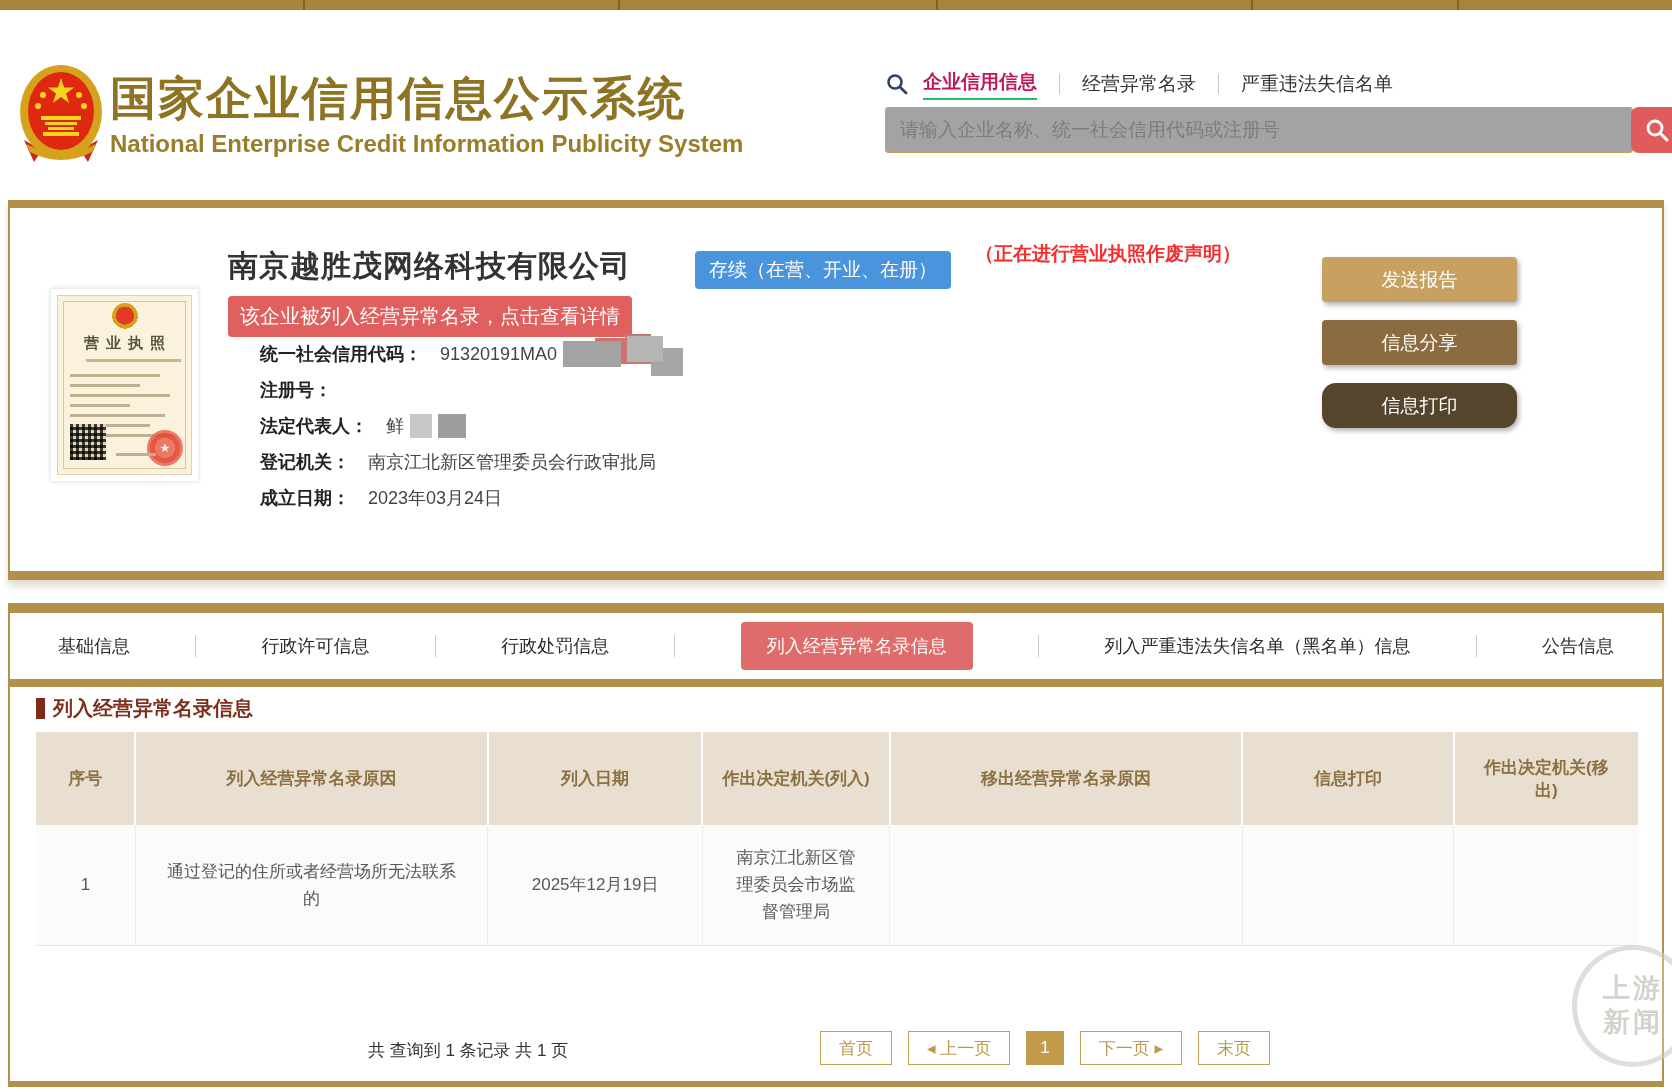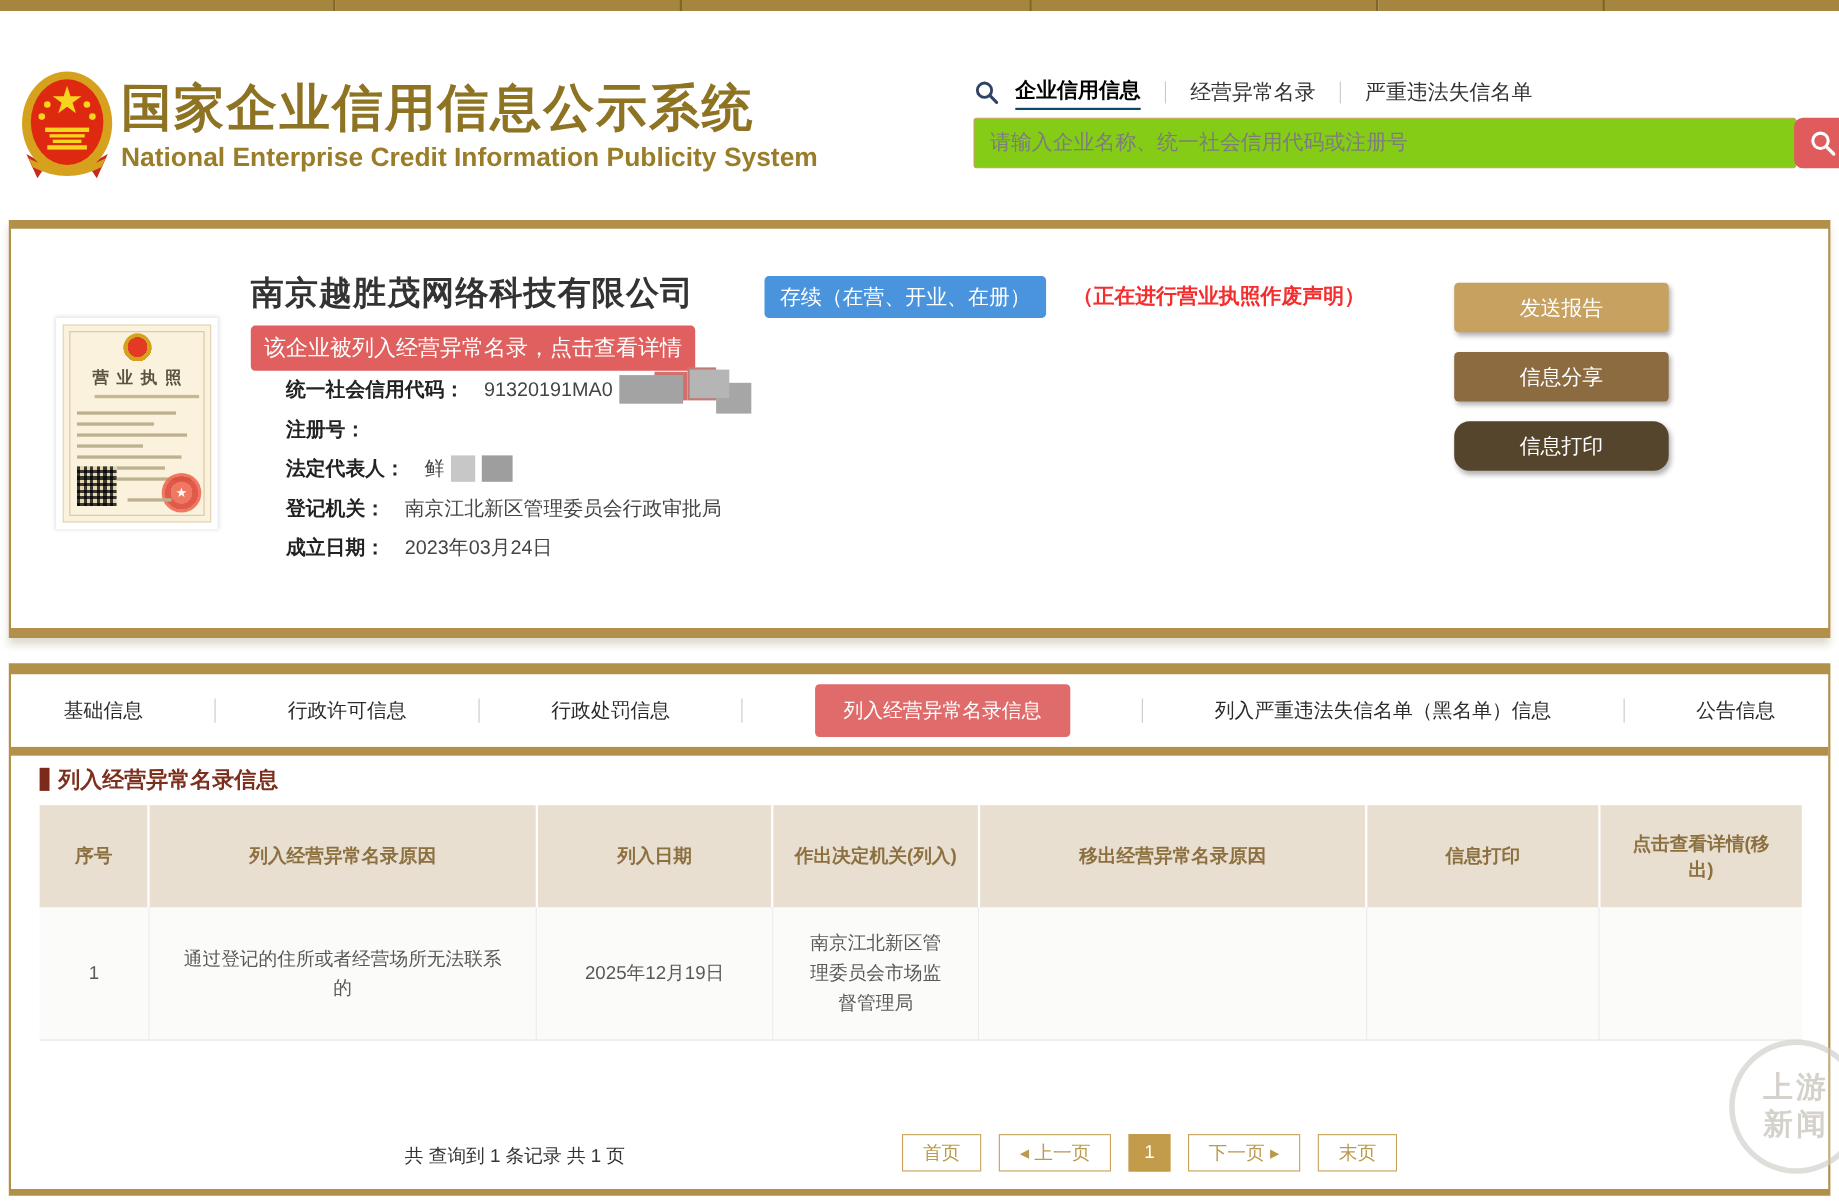--- a/index.html
+++ b/index.html
@@ -14,25 +14,25 @@
 
   
   .header { position:absolute; left:0; top:10px; width:1672px; height:190px; background:#fff; }
   .emblem { position:absolute; left:18px; top:52px; }
   .site-title { position:absolute; left:110px; top:58px; font-size:46px; font-weight:700; color:#8e7323; letter-spacing:2px; }
   .site-subtitle { position:absolute; left:110px; top:120px; font-size:24px; font-weight:600; color:#9a7d28; }
 
   .search-tabs { position:absolute; left:885px; top:58px; height:32px; display:flex; align-items:center; }
   .search-tabs .mag { margin-right:14px; display:flex; }
   .stab { font-size:19px; color:#333; cursor:pointer; }
-  .stab.active { color:#000000; font-weight:700; border-bottom:2px solid #0c4a6e; padding-bottom:3px; }
+  .stab.active { color:#be185d; font-weight:700; border-bottom:2px solid #22c55e; padding-bottom:3px; }
   .stab-div { width:1px; height:20px; background:#c9c9c9; margin:0 22px; }
 
   .search-box { position:absolute; left:885px; top:97px; width:787px; height:46px; }
-  .search-input { position:absolute; left:0; top:0; width:748px; height:46px; border:1px solid #c8a159; border-radius:3px; font-size:19px; color:#333; padding:0 14px; outline:none; background:#84cc16; font-family:inherit; }
+  .search-input { position:absolute; left:0; top:0; width:748px; height:46px; border:1px solid #c8a159; border-radius:3px; font-size:19px; color:#333; padding:0 14px; outline:none; background:#a3a3a3; font-family:inherit; }
   .search-input::placeholder { color:#7d7d7d; }
   .search-btn { position:absolute; left:746px; top:0; width:52px; height:46px; background:#e05c5c; border:none; border-radius:8px; display:flex; align-items:center; justify-content:center; cursor:pointer; }
 
   
   .panel { position:absolute; left:8px; width:1656px; background:#fff; border:2px solid #b3904a; }
   .panel1 { top:200px; height:380px; border-top-width:8px; border-bottom-width:9px; box-shadow:0 6px 7px rgba(185,175,150,.45); }
   .panel1-content { position:relative; width:100%; height:100%; }
 
   .license { position:absolute; left:47px; top:87px; width:135px; height:180px; background:#faf2dc; border:1px solid #e0d3b4; box-shadow:0 0 0 6px #fff, 0 0 4px 7px rgba(0,0,0,.12); }
   .license .inner { position:absolute; inset:5px; border:1px solid #d8c7a0; }
@@ -41,21 +41,21 @@
   .license .lic-sub { position:absolute; left:28px; right:10px; top:63px; height:3px; background:#c6b990; }
   .license .lic-row { position:absolute; left:12px; height:3px; background:#bdb190; }
   .license .qr { position:absolute; left:12px; bottom:14px; width:36px; height:36px; background:
       repeating-linear-gradient(0deg,#3c3c3c 0 3px,#f1e9cf 3px 6px),
       repeating-linear-gradient(90deg,#3c3c3c 0 3px,#f1e9cf 3px 6px); background-blend-mode:multiply; }
   .license .seal { position:absolute; right:8px; bottom:8px; width:36px; height:36px; border-radius:50%; background:radial-gradient(circle,#ef6a55 0 10px,#dd4a38 10px 15px,#ef6a55 15px 18px); opacity:.9; display:flex; align-items:center; justify-content:center; color:#fff; font-size:12px; }
   .license .foot { position:absolute; left:58px; bottom:18px; width:40px; height:3px; background:#bdb190; }
 
   .company-name { position:absolute; left:218px; top:38px; font-size:30px; font-weight:700; color:#333; letter-spacing:1px; }
   .status-badge { position:absolute; left:685px; top:43px; background:#4a93dd; color:#fff; font-size:19px; padding:6px 14px; border-radius:4px; white-space:nowrap; }
-  .revoke-notice { position:absolute; left:965px; top:48px; color:#f52d2d; font-size:19px; font-weight:700; white-space:nowrap; }
+  .revoke-notice { position:absolute; left:965px; top:33px; color:#f52d2d; font-size:19px; font-weight:700; white-space:nowrap; }
   .abnormal-badge { position:absolute; left:218px; top:88px; background:#e05f5f; color:#fff; font-size:20px; padding:7px 12px; border-radius:4px; white-space:nowrap; }
 
   .mosaic-a { position:absolute; left:585px; top:130px; width:30px; height:26px; background:#d2706d; }
   .mosaic-b { position:absolute; left:615px; top:126px; width:26px; height:30px; background:#c27a74; }
   .mosaic-c { position:absolute; left:641px; top:140px; width:32px; height:28px; background:#a6a6a6; }
 
   .fields { position:absolute; left:250px; top:128px; }
   .field-row { height:36px; display:flex; align-items:center; font-size:18px; }
   .field-row .lbl { font-weight:700; color:#222; margin-right:18px; }
   .field-row .val { color:#444; display:flex; align-items:center; }
@@ -258,21 +258,21 @@
             <col class="c6">
         </colgroup>
         <thead>
           <tr>
             <th>序号</th>
             <th>列入经营异常名录原因</th>
             <th>列入日期</th>
             <th>作出决定机关(列入)</th>
             <th>移出经营异常名录原因</th>
             <th>信息打印</th>
-            <th>点击查看详情(移出)</th>
+            <th>作出决定机关(移出)</th>
           </tr>
         </thead>
         <tbody>
           <tr>
             <td>1</td>
             <td>通过登记的住所或者经营场所无法联系的</td>
             <td>2025年12月19日</td>
             <td>南京江北新区管理委员会市场监督管理局</td>
             <td></td>
             <td></td>

